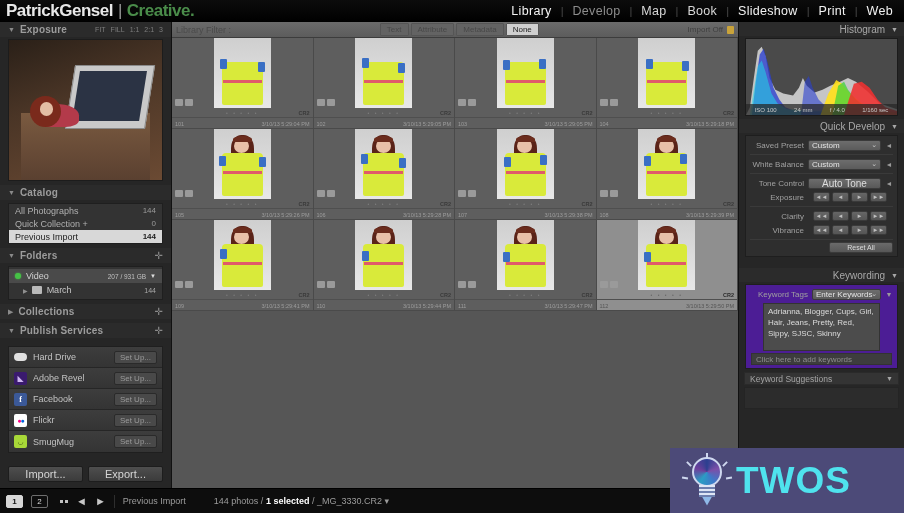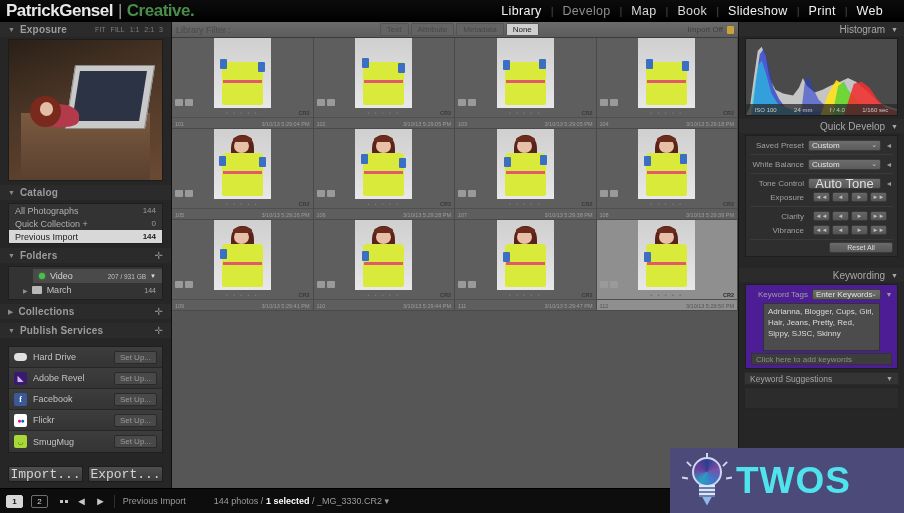--- a/index.html
+++ b/index.html
@@ -15,21 +15,21 @@
 
   
   .topbar{ position:absolute; left:0; top:0; width:904px; height:22px;
     background:linear-gradient(#0c0c0c,#000); display:flex; align-items:center; }
   .brand{ padding-left:6px; font-size:17px; font-weight:bold; letter-spacing:-0.5px;
     font-family:"Liberation Sans", sans-serif; white-space:nowrap; }
   .brand .n1{ color:#e8e8e8; }
   .brand .sep{ color:#9a9a9a; font-weight:normal; margin:0 5px; }
   .brand .n2{ color:#4a8c4a; }
   .modules{ position:absolute; right:0; top:0; height:22px; display:flex;
-    align-items:center; gap:0; padding-right:12px; }
+    align-items:center; gap:0; padding-right:2px; }
   .mod{ font-size:12.5px; padding:0 9px; color:#8d8d8d; white-space:nowrap; letter-spacing:.3px;}
   .mod.active{ color:#f2f2f2; }
   .mod.bright{ color:#d8d8d8; }
   .modsep{ color:#4a4a4a; font-size:11px; }
 
   
   .left{ position:absolute; left:0; top:22px; width:172px; bottom:25px;
     background:#262626; border-right:1px solid #111; }
   .panelhdr{ height:15px; display:flex; align-items:center; padding:0 8px;
     color:#9c9c9c; font-size:10px; background:#2b2b2b; }
@@ -46,39 +46,39 @@
   .catbox{ margin:3px 8px 0; background:#333; border:1px solid #1f1f1f; }
   .row{ display:flex; align-items:center; height:13px; padding:0 6px; font-size:9px;
     color:#b0b0b0; }
   .row .lbl{ flex:1; white-space:nowrap; overflow:hidden; }
   .row .cnt{ color:#9a9a9a; font-size:8px; }
   .row.sel{ background:#d8d8d8; color:#1d1d1d; }
   .row.sel .cnt{ color:#1d1d1d; font-weight:bold; }
 
   .fbox{ margin:3px 8px 0; background:#333; border:1px solid #1f1f1f; padding:2px 0; }
   .frow{ display:flex; align-items:center; height:14px; padding:0 6px; font-size:9px; }
-  .frow.vol{ background:#4a4a4a;margin-left:24px; }
+  .frow.vol{ background:#4a4a4a; }
   .dot{ width:6px;height:6px;border-radius:50%; background:#46c246; margin-right:5px;
     box-shadow:0 0 2px #46c246; flex:none;}
   .arr{ font-size:6px; color:#8f8f8f; margin-right:4px; }
   .folder{ width:10px;height:8px;background:#b9b9b9;border-radius:1px;margin-right:5px;flex:none;}
 
   .pubbox{ margin:8px 8px 0; background:#2e2e2e; border:1px solid #1f1f1f; }
   .prow{ display:flex; align-items:center; height:21px; padding:0 5px;
     background:linear-gradient(#3d3d3d,#343434); border-bottom:1px solid #262626; }
   .prow .ico{ width:13px;height:13px; margin-right:6px; flex:none; border-radius:2px;
     display:flex;align-items:center;justify-content:center; font-size:8px; }
   .prow .pname{ flex:1; font-size:9px; color:#c3c3c3; }
   .setup{ font-size:8px; color:#9b9b9b; background:#494949; border:1px solid #2a2a2a;
     border-radius:2px; padding:1px 5px; }
 
   .btnrow{ position:absolute; left:8px; right:8px; bottom:6px; display:flex; gap:5px; }
   .lbtn{ flex:1; height:16px; border-radius:2px; border:1px solid #1d1d1d;
-    background:linear-gradient(#4e4e4e,#3b3b3b); color:#d5d5d5; font-size:13px;
-    display:flex; align-items:center; justify-content:center;font-family:Liberation Mono, monospace; }
+    background:linear-gradient(#4e4e4e,#3b3b3b); color:#d5d5d5; font-size:11px;
+    display:flex; align-items:center; justify-content:center; }
 
   
   .center{ position:absolute; left:172px; top:22px; right:166px; bottom:25px;
     background:#545454; }
   .filterbar{ height:16px; background:linear-gradient(#6b6b6b,#5c5c5c);
     border-bottom:1px solid #3c3c3c; display:flex; align-items:center; padding:0 4px;
     font-size:9px; color:#3a3a3a; }
   .filterbar .lf{ color:#4a4a4a; }
   .fspace{ flex:1; }
   .fbtn{ font-size:8px; padding:1px 6px; margin:0 1px; color:#484848;
@@ -135,21 +135,21 @@
 
   .qd{ margin:2px 6px 0; background:#2e2e2e; border:1px solid #1e1e1e; padding:2px 0;}
   .qrow{ display:flex; align-items:center; height:14px; padding:0 4px; gap:4px;}
   .qlab{ width:54px; text-align:right; font-size:8px; color:#a0a0a0; }
   .qsel{ flex:1; height:11px; background:linear-gradient(#6d6d6d,#5b5b5b);
     border:1px solid #3a3a3a; border-radius:2px; display:flex; align-items:center;
     padding:0 3px; font-size:8px; color:#e4e4e4; position:relative; }
   .qsel .cv{ font-size:7px; position:absolute; right:3px; color:#ccc;}
   .lcaret{ font-size:7px; color:#9a9a9a; width:8px; text-align:center;}
   .autotone{ flex:1; height:11px; background:linear-gradient(#6d6d6d,#585858);
-    border:1px solid #3a3a3a; border-radius:2px; font-size:13px; color:#ddd;
+    border:1px solid #3a3a3a; border-radius:2px; font-size:10px; color:#ddd;
     display:flex;align-items:center;justify-content:center;}
   .steps{ flex:1; display:flex; gap:2px; justify-content:flex-end; padding-right:6px;}
   .step{ width:17px;height:10px; background:linear-gradient(#666,#555);
     border:1px solid #3a3a3a; border-radius:2px; display:flex; align-items:center;
     justify-content:center; font-size:6px; color:#c0c0c0; }
   .qdsep{ height:1px; background:#3a3a3a; margin:2px 4px;}
   .resetall{ margin:2px 4px 1px auto; width:64px; height:11px;
     background:linear-gradient(#6a6a6a,#575757); border:1px solid #3a3a3a;
     border-radius:2px; font-size:7px; color:#ddd; display:flex;
     align-items:center; justify-content:center;}

